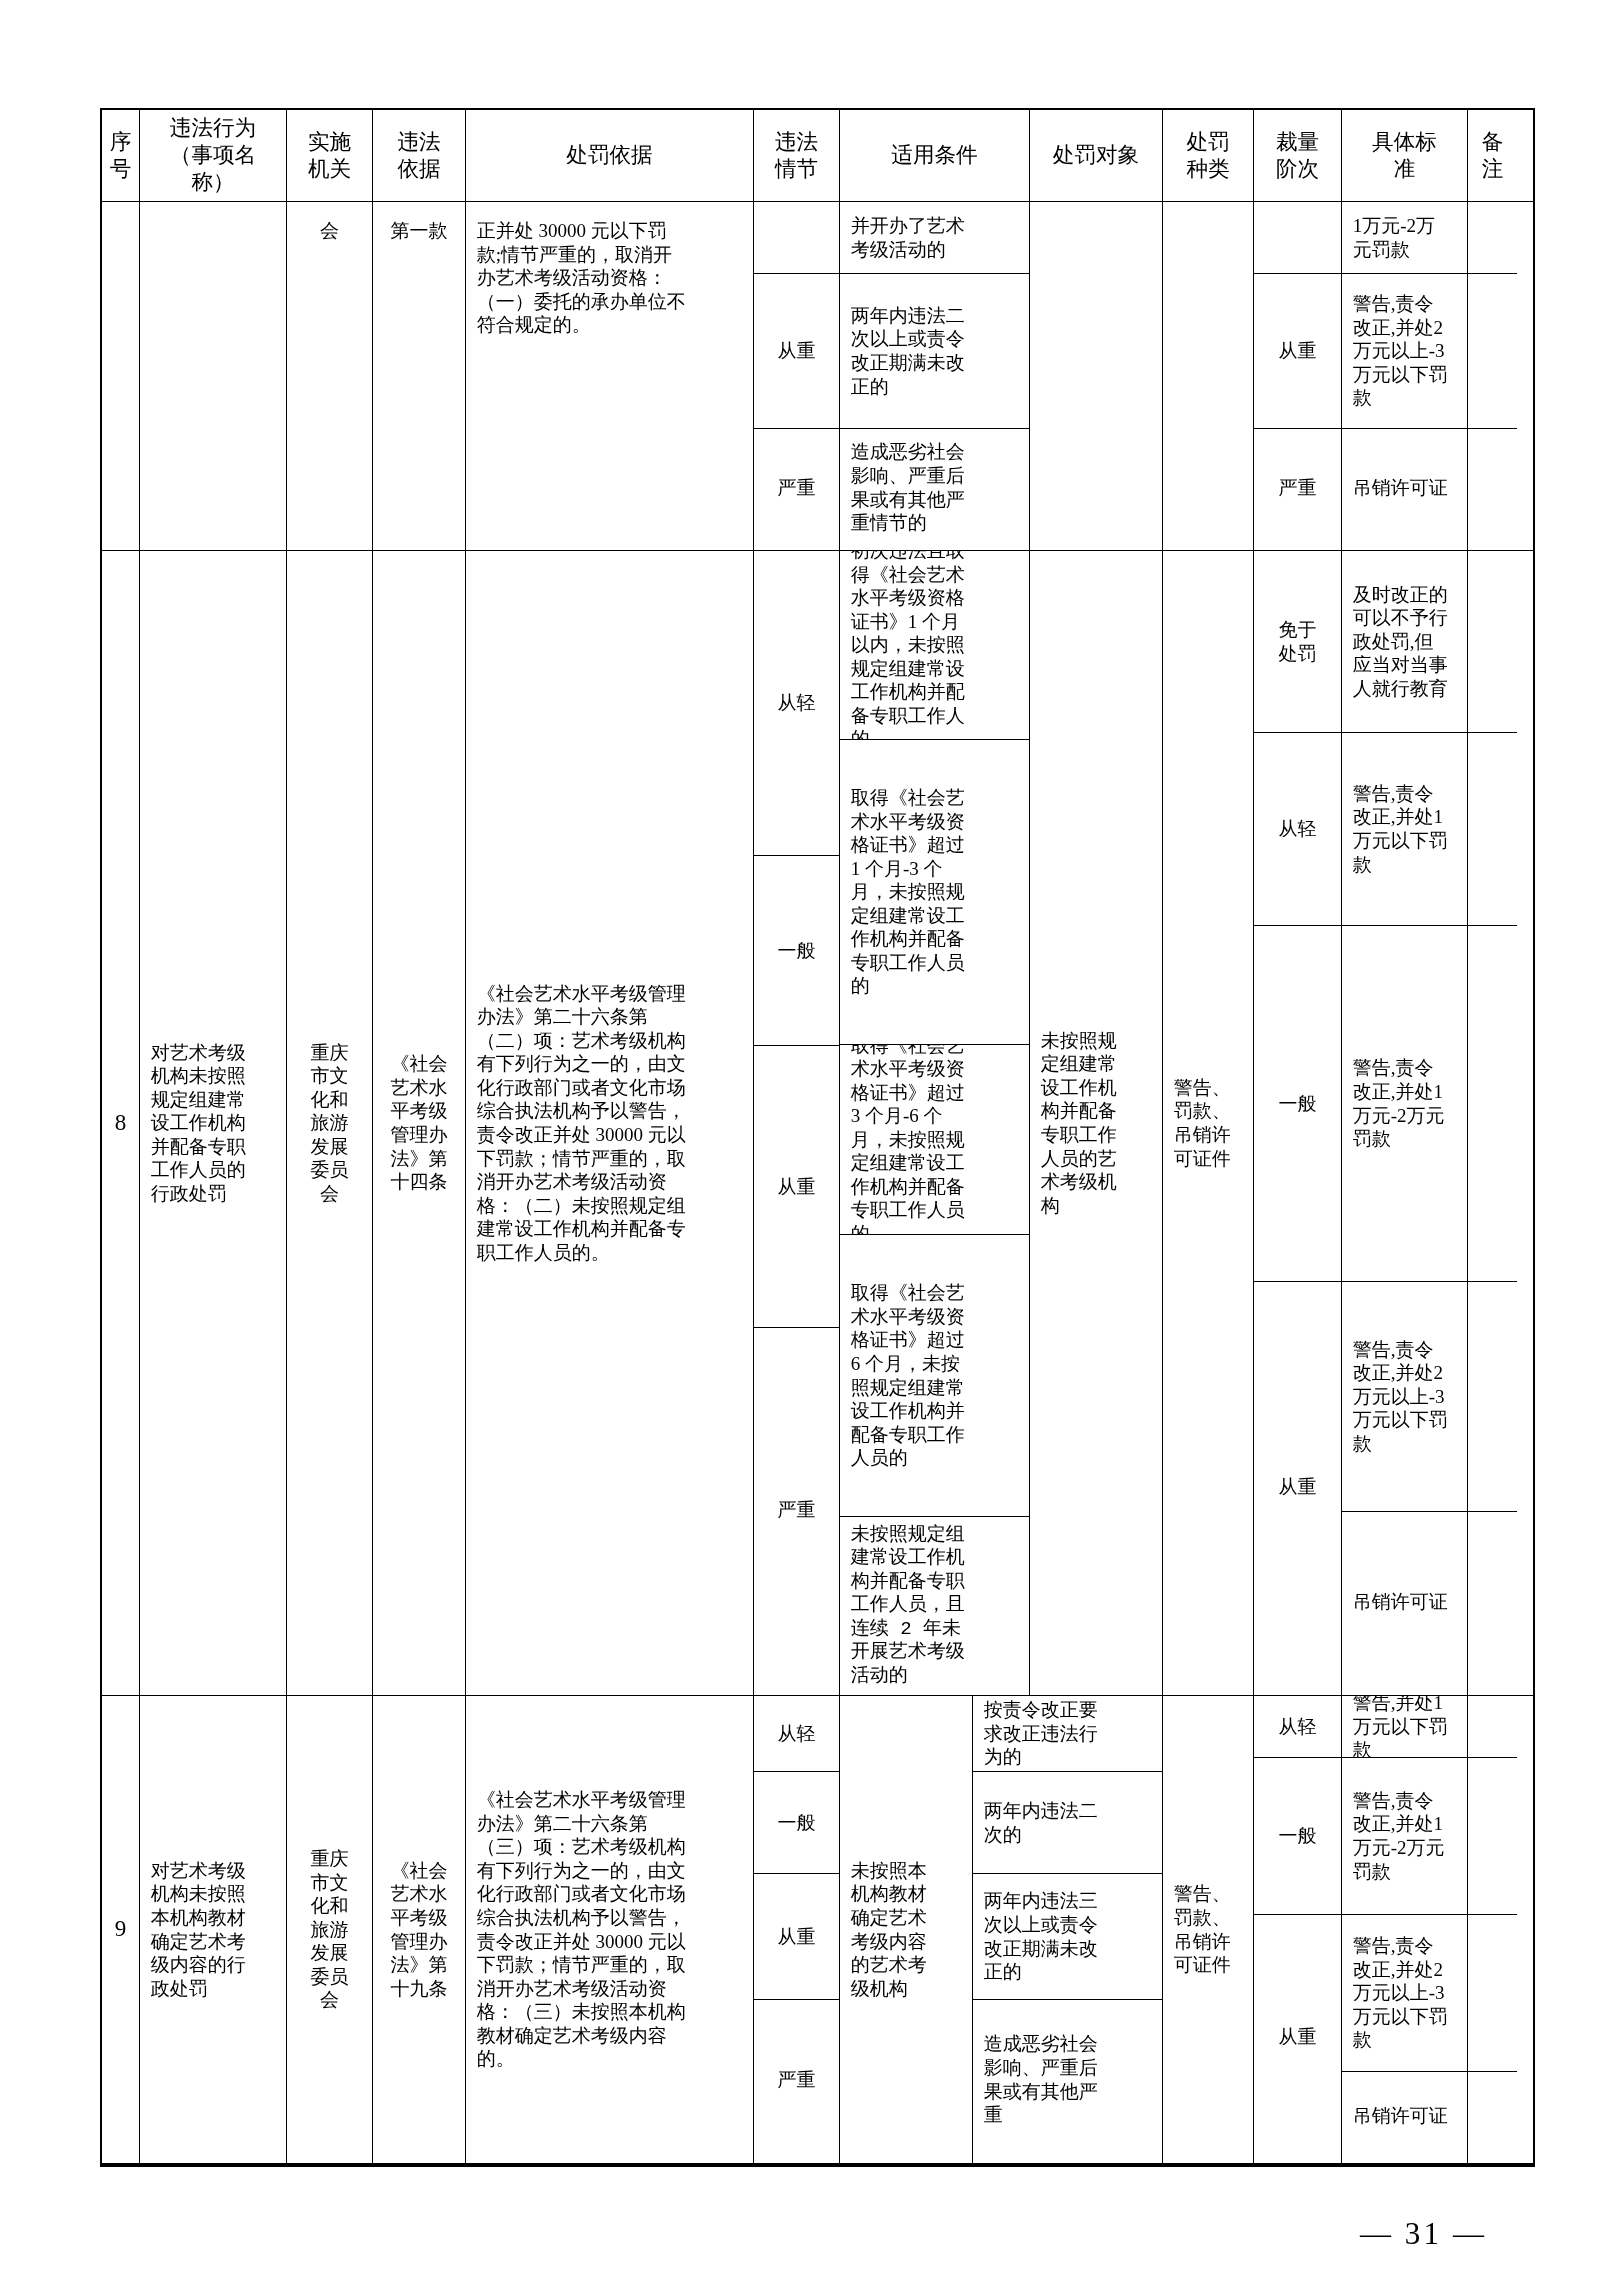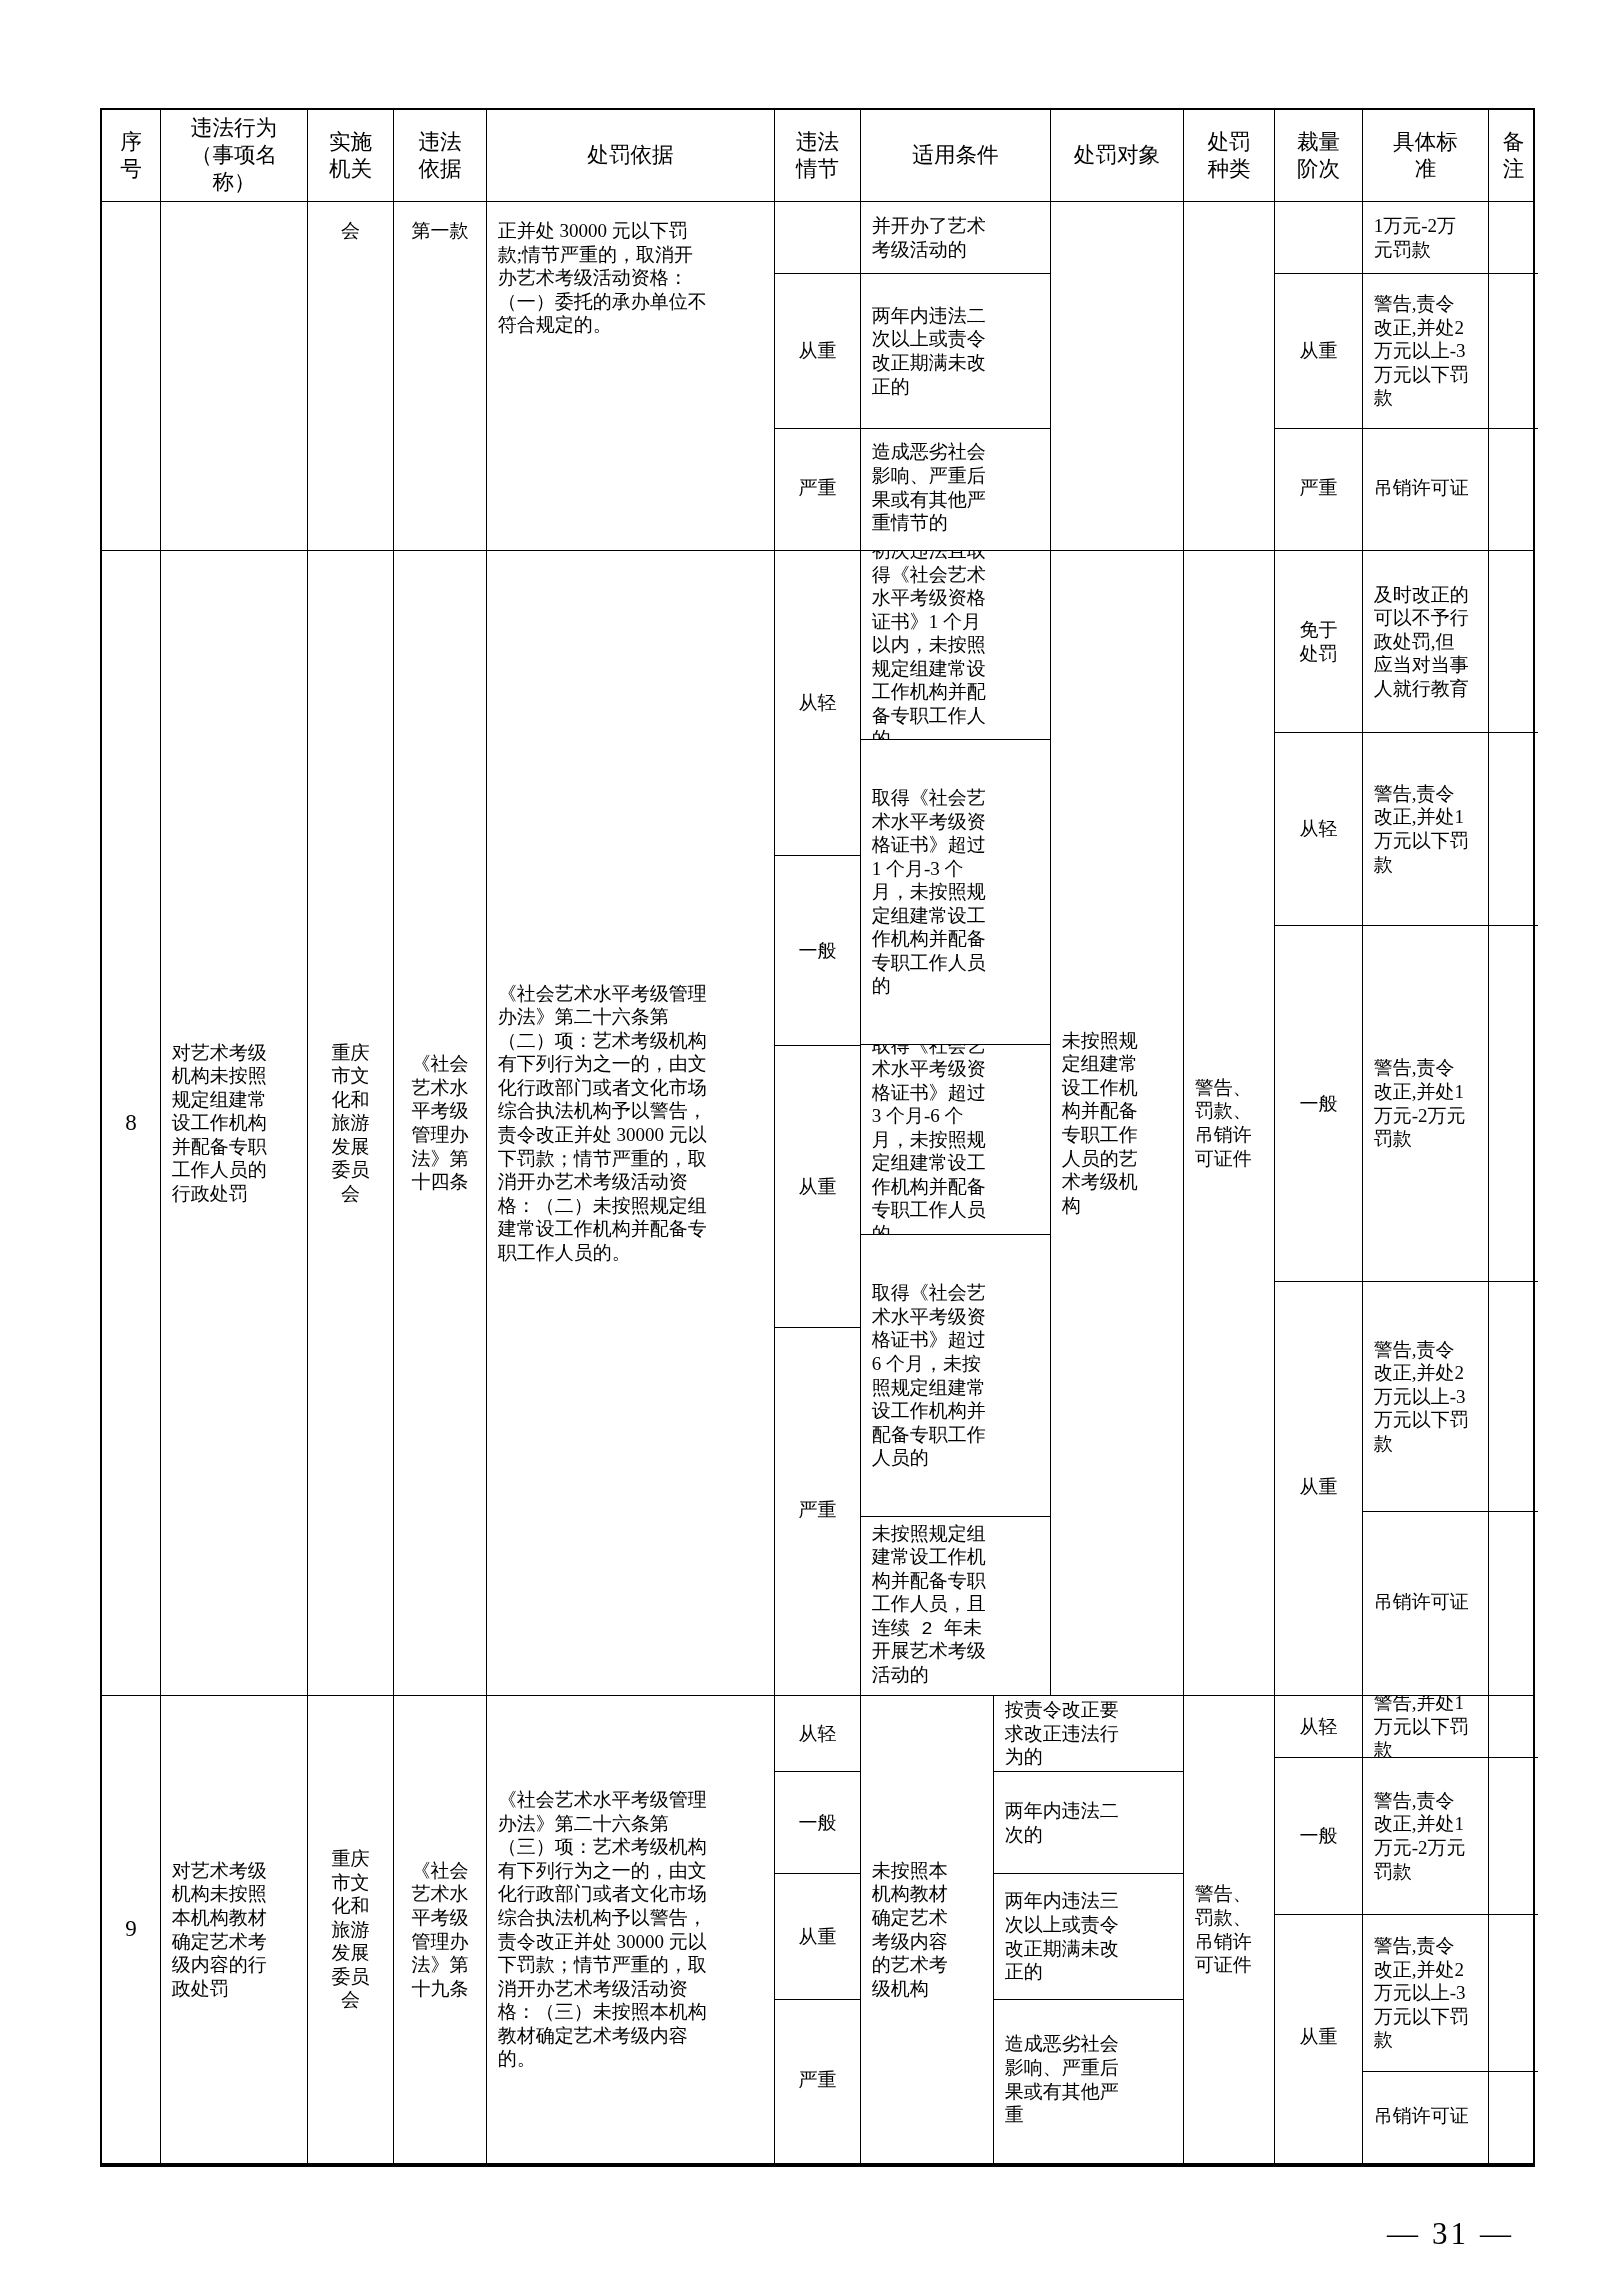--- a/index.html
+++ b/index.html
@@ -6,36 +6,36 @@
   body{width:1623px;height:2295px;background:#ffffff;position:relative;
        font-family:"Liberation Serif","DejaVu Serif",serif;color:#000;
        font-size:19px;line-height:1.24;}
   .tbl{position:absolute;left:100px;top:108px;width:1435px;height:2059px;
        border:2.3px solid #000;border-bottom-width:4.6px;box-sizing:border-box;
        display:flex;flex-direction:column;background:#fff;}
   .band{display:flex;flex-direction:row;border-bottom:1.5px solid #000;box-sizing:border-box;flex:0 0 auto;}
   .band.bandlast{border-bottom:none;flex:1 1 auto;}
   .col{box-sizing:border-box;border-right:1.5px solid #000;display:flex;flex-direction:column;flex:0 0 auto;overflow:hidden;}
   .col.collast{border-right:none;}
-  .c0{width:59px}.c1{width:147px}.c2{width:86px}.c3{width:93px}.c4{width:288px}
+  .c0{width:38px}.c1{width:147px}.c2{width:86px}.c3{width:93px}.c4{width:288px}
   .c5{width:86px}.c6{width:190px}.c7{width:133px}.c8{width:91px}.c9{width:88px}
   .c10{width:126px}.c11{width:49px}
   .cell{box-sizing:border-box;border-bottom:1.5px solid #000;display:flex;
         align-items:center;justify-content:center;text-align:center;flex:0 0 auto;overflow:hidden;}
   .cell.grow{flex:1 1 auto;font-family:Liberation Mono, monospace;}
   .cell.nob{border-bottom:none;}
   .cell.solo{height:100%;border-bottom:none;}
   .cell.left{justify-content:flex-start;text-align:left;padding-left:10.8px;padding-right:4.6px;}
   .cell.top{align-items:flex-start;padding-top:17px;}
   .txt{display:inline-block;}
   .w12{width:1.3em;}.w2{width:2em;}.w3{width:3em;}.w4{width:4em;}
   .w45{width:4.6em;}.w5{width:5em;}.w6{width:6em;}.w11{width:11em;}
   .hdr{font-size:21.6px;line-height:1.25;height:100%;border-bottom:none;}
   .seqnum{font-size:23px;}
-  .pgnum{position:absolute;top:2215px;left:1358px;width:185px;text-align:center;
+  .pgnum{position:absolute;top:2215px;left:1302px;width:185px;text-align:right;
          font-size:31px;letter-spacing:3.1px;}
 </style>
 </head>
 <body>
 
 <div class="tbl">
 
   <div class="band" style="height:92px">
     <div class="col c0">
         <div class="cell hdr">

